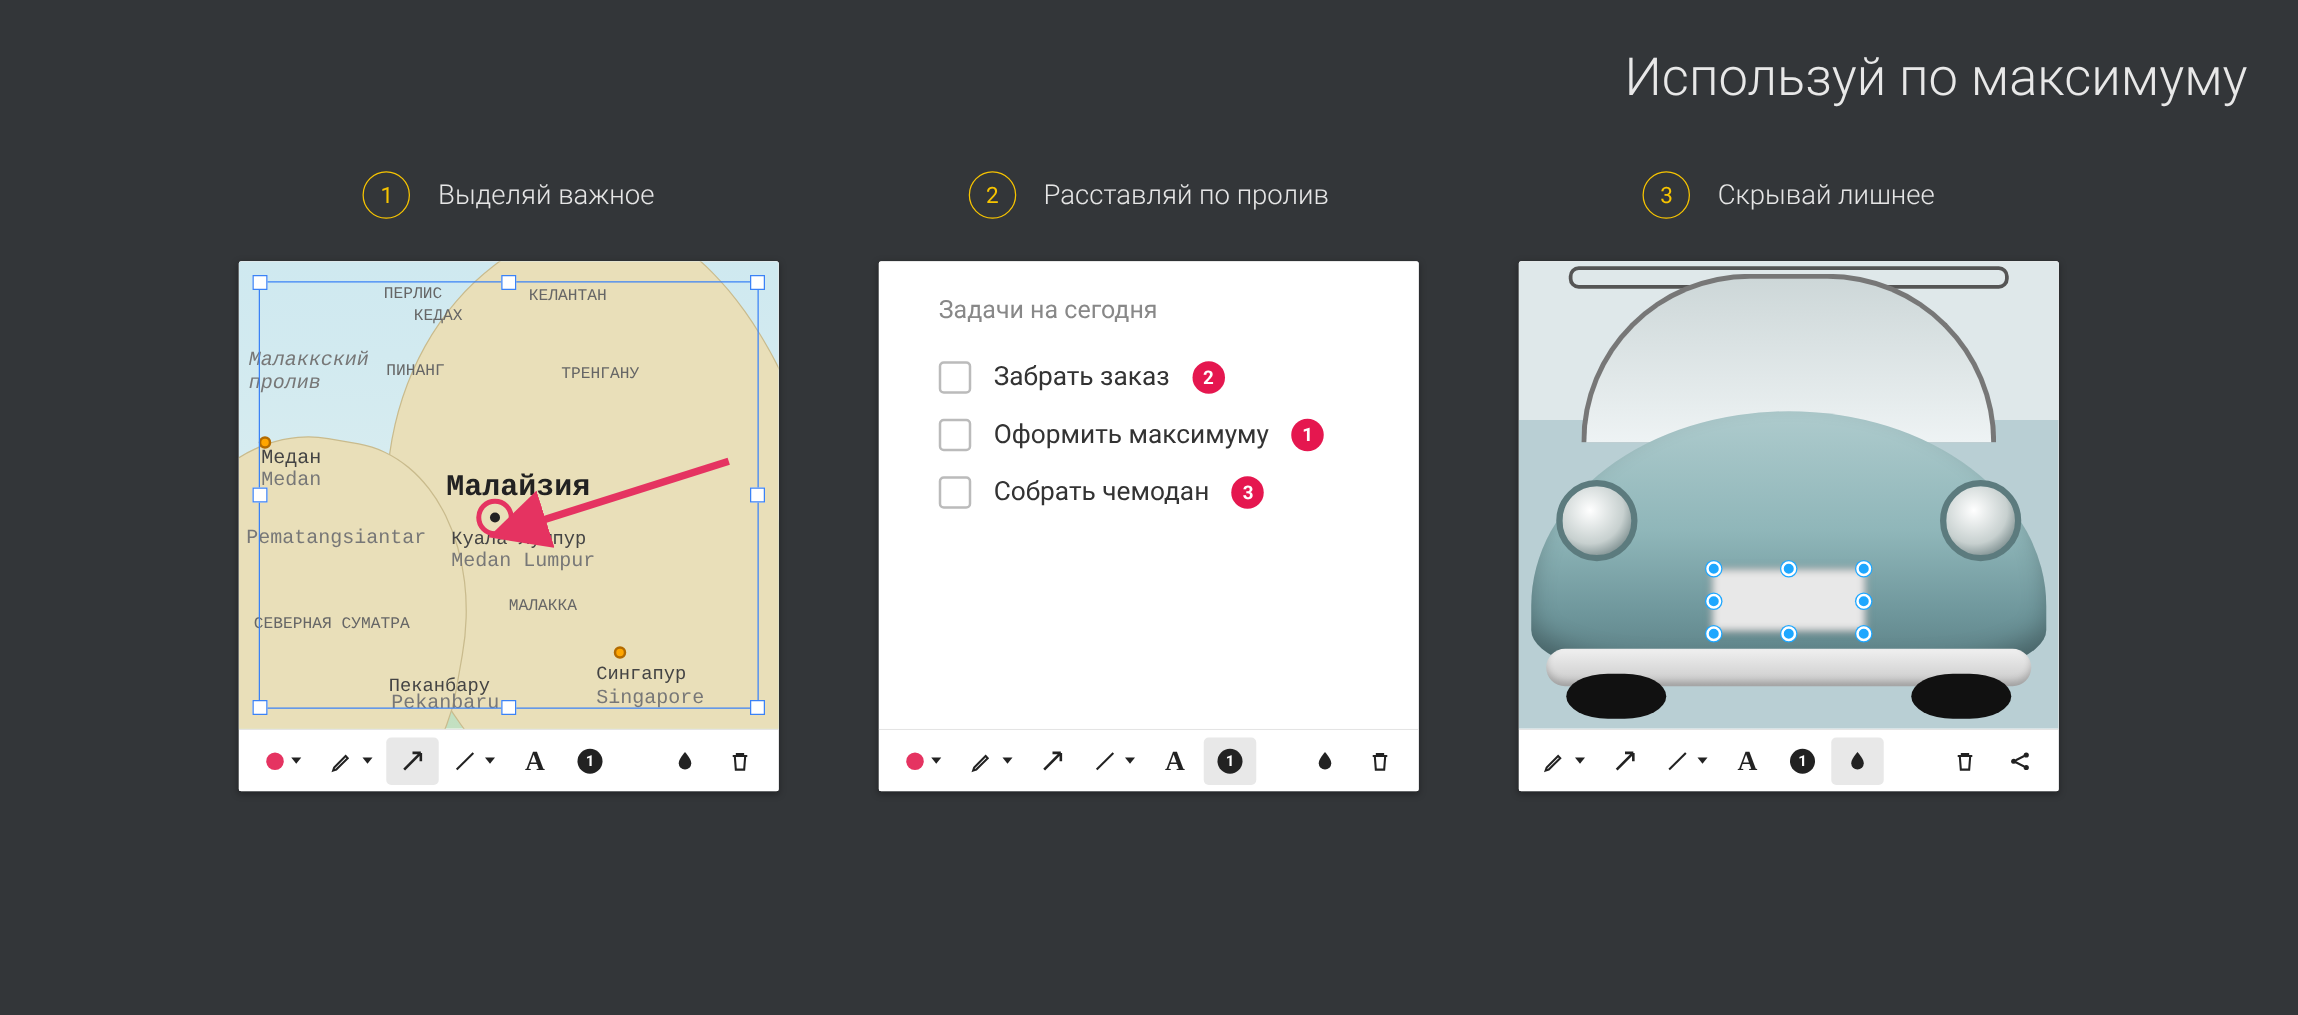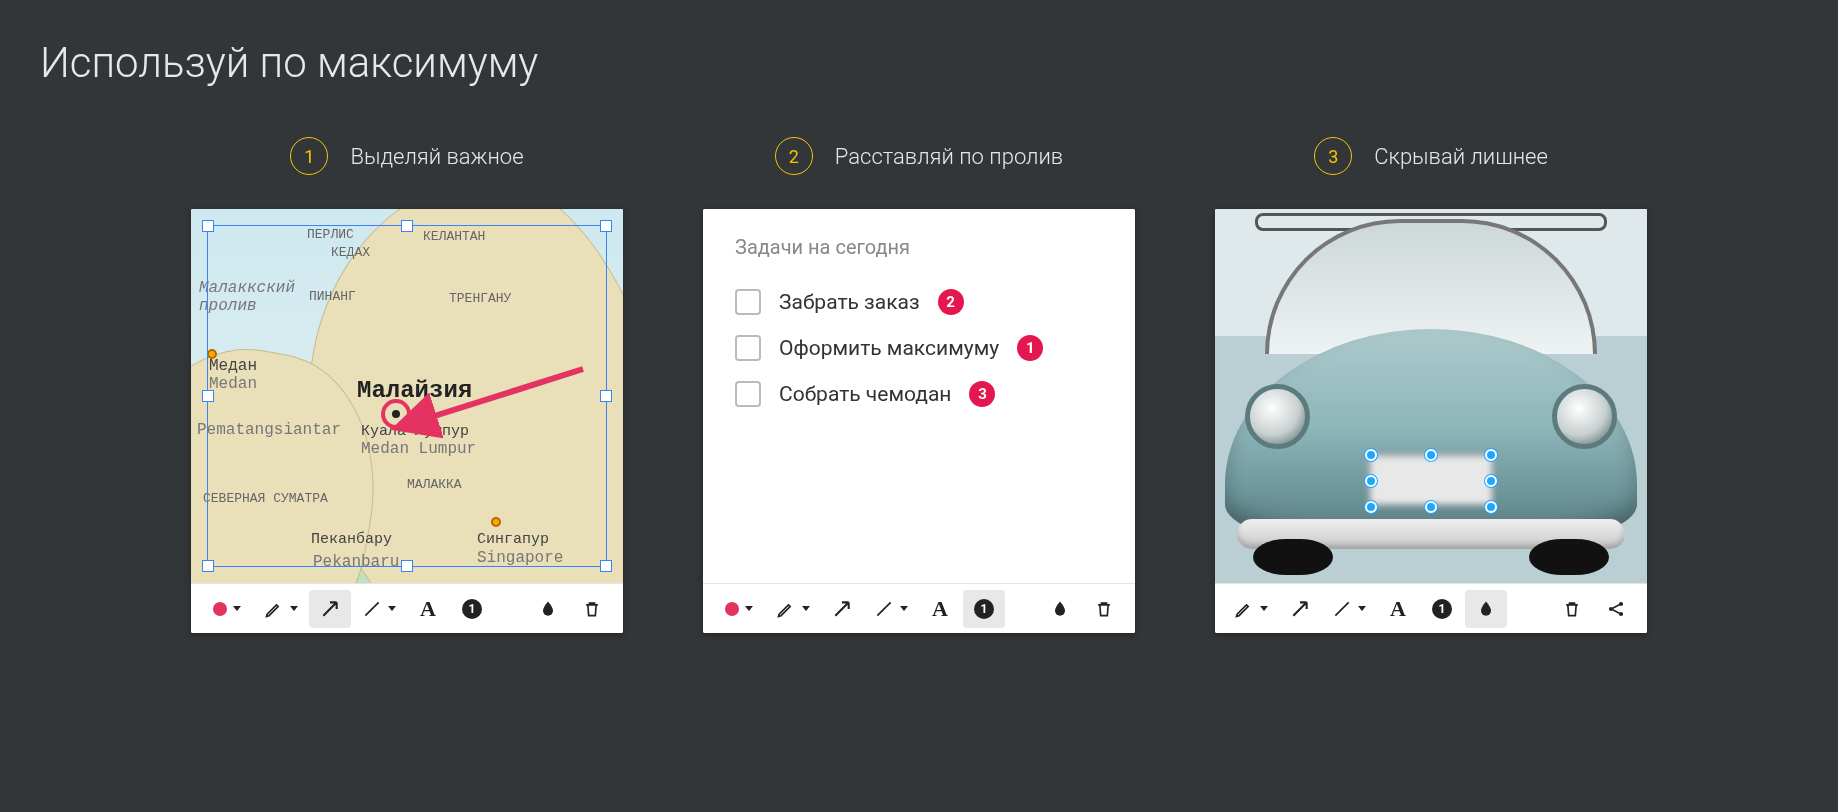--- a/index.html
+++ b/index.html
@@ -1,18 +1,18 @@
 <!DOCTYPE html>
 <html><head>
 <meta charset="utf-8">
 <style>
   *{box-sizing:border-box;margin:0;padding:0;font-family:-apple-system,BlinkMacSystemFont,"Segoe UI",Roboto,Arial,sans-serif}
   body{background:#333639;color:#fff;min-width:1838px}
   .page{padding:10px 40px 40px}
-  h1.title{text-align:left;font-weight:300;font-size:42px;color:#e8e8e8;margin:28px 0 50px}
+  h1.title{text-align:right;font-weight:300;font-size:42px;color:#e8e8e8;margin:28px 0 50px}
   .cards{display:flex;justify-content:center;gap:80px}
   .card{width:432px;display:flex;flex-direction:column;align-items:center}
   .card-head{display:flex;align-items:center;gap:22px;margin-bottom:34px}
   .num{width:38px;height:38px;border:1.5px solid #f7c400;border-radius:50%;display:flex;align-items:center;justify-content:center;color:#f7c400;font-size:18px}
   .card-head .label{font-size:22px;color:#e6e6e6;font-weight:300}
   .shot{width:432px;background:#fff;border-radius:2px;overflow:hidden;box-shadow:0 2px 6px rgba(0,0,0,.35)}
   .viewport{height:374px;background:#fff;position:relative;overflow:hidden}
 
   
   .toolbar{height:50px;background:#fff;border-top:1px solid #e4e4e4;display:flex;align-items:center;padding:0 10px;gap:2px}
@@ -41,21 +41,21 @@
   .sel-frame .h.tl{left:-6px;top:-6px}.sel-frame .h.tr{right:-6px;top:-6px}
   .sel-frame .h.bl{left:-6px;bottom:-6px}.sel-frame .h.br{right:-6px;bottom:-6px}
   .sel-frame .h.tm{left:50%;top:-6px;margin-left:-6px}.sel-frame .h.bm{left:50%;bottom:-6px;margin-left:-6px}
   .sel-frame .h.lm{left:-6px;top:50%;margin-top:-6px}.sel-frame .h.rm{right:-6px;top:50%;margin-top:-6px}
   .ring{position:absolute;width:30px;height:30px;border:4px solid #e53361;border-radius:50%;left:190px;top:190px}
   .ring::after{content:"";position:absolute;left:50%;top:50%;width:8px;height:8px;margin:-4px 0 0 -4px;background:#222;border-radius:50%}
   .arrow{position:absolute;left:222px;top:150px;width:180px;height:80px;pointer-events:none}
   .arrow svg{width:100%;height:100%;overflow:visible}
 
   
-  .todo{padding:26px 32px 10px;color:#333}
+  .todo{padding:26px 48px 10px;color:#333}
   .todo .heading{font-size:20px;color:#888;margin-bottom:20px}
   .todo .row{display:flex;align-items:center;gap:18px;padding:10px 0;font-size:21px;color:#333}
   .chk{width:26px;height:26px;border:2px solid #bbb;border-radius:4px;display:flex;align-items:center;justify-content:center;flex:none}
   .chk.done{border-color:#888}
   .chk.done svg{width:18px;height:18px;stroke:#333;stroke-width:3;fill:none}
   .row.done span.txt{text-decoration:line-through;color:#888}
   .badge{width:26px;height:26px;border-radius:50%;background:#e5174f;color:#fff;font-size:15px;font-weight:700;display:flex;align-items:center;justify-content:center;flex:none}
 
   
   .car{position:absolute;inset:0;background:linear-gradient(180deg,#dfe8ea 0 34%,#b9cfd4 34% 100%)}
@@ -95,21 +95,21 @@
             <span class="mlabel sm" style="left:258px;top:82px">ТРЕНГАНУ</span>
             <span class="mlabel sub" style="left:8px;top:70px;width:90px;white-space:normal;font-style:italic">Малаккский пролив</span>
             <span class="mlabel" style="left:18px;top:148px;font-size:16px">Медан</span>
             <span class="mlabel sub" style="left:18px;top:166px">Medan</span>
             <span class="mlabel sub" style="left:6px;top:212px">Pematangsiantar</span>
             <span class="mlabel country" style="left:166px;top:168px">Малайзия</span>
             <span class="mlabel" style="left:170px;top:214px;font-size:15px">Куала-Лумпур</span>
             <span class="mlabel sub" style="left:170px;top:231px">Medan Lumpur</span>
             <span class="mlabel sm" style="left:216px;top:268px">МАЛАККА</span>
             <span class="mlabel sm" style="left:12px;top:282px">СЕВЕРНАЯ СУМАТРА</span>
-            <span class="mlabel" style="left:120px;top:322px;font-size:15px">Пеканбару</span>
+            <span class="mlabel" style="left:120px;top:332px;font-size:15px">Пеканбару</span>
             <span class="mlabel sub" style="left:122px;top:344px">Pekanbaru</span>
             <span class="mlabel" style="left:286px;top:322px;font-size:15px">Сингапур</span>
             <span class="mlabel sub" style="left:286px;top:340px">Singapore</span>
             <span class="dot-city" style="left:300px;top:308px"></span>
             <span class="dot-city" style="left:16px;top:140px"></span>
             <div class="ring"></div>
             <div class="arrow">
               <svg viewBox="0 0 180 80">
                   <defs>
                     <marker id="ah1" markerWidth="8" markerHeight="8" refX="2" refY="4" orient="auto">

